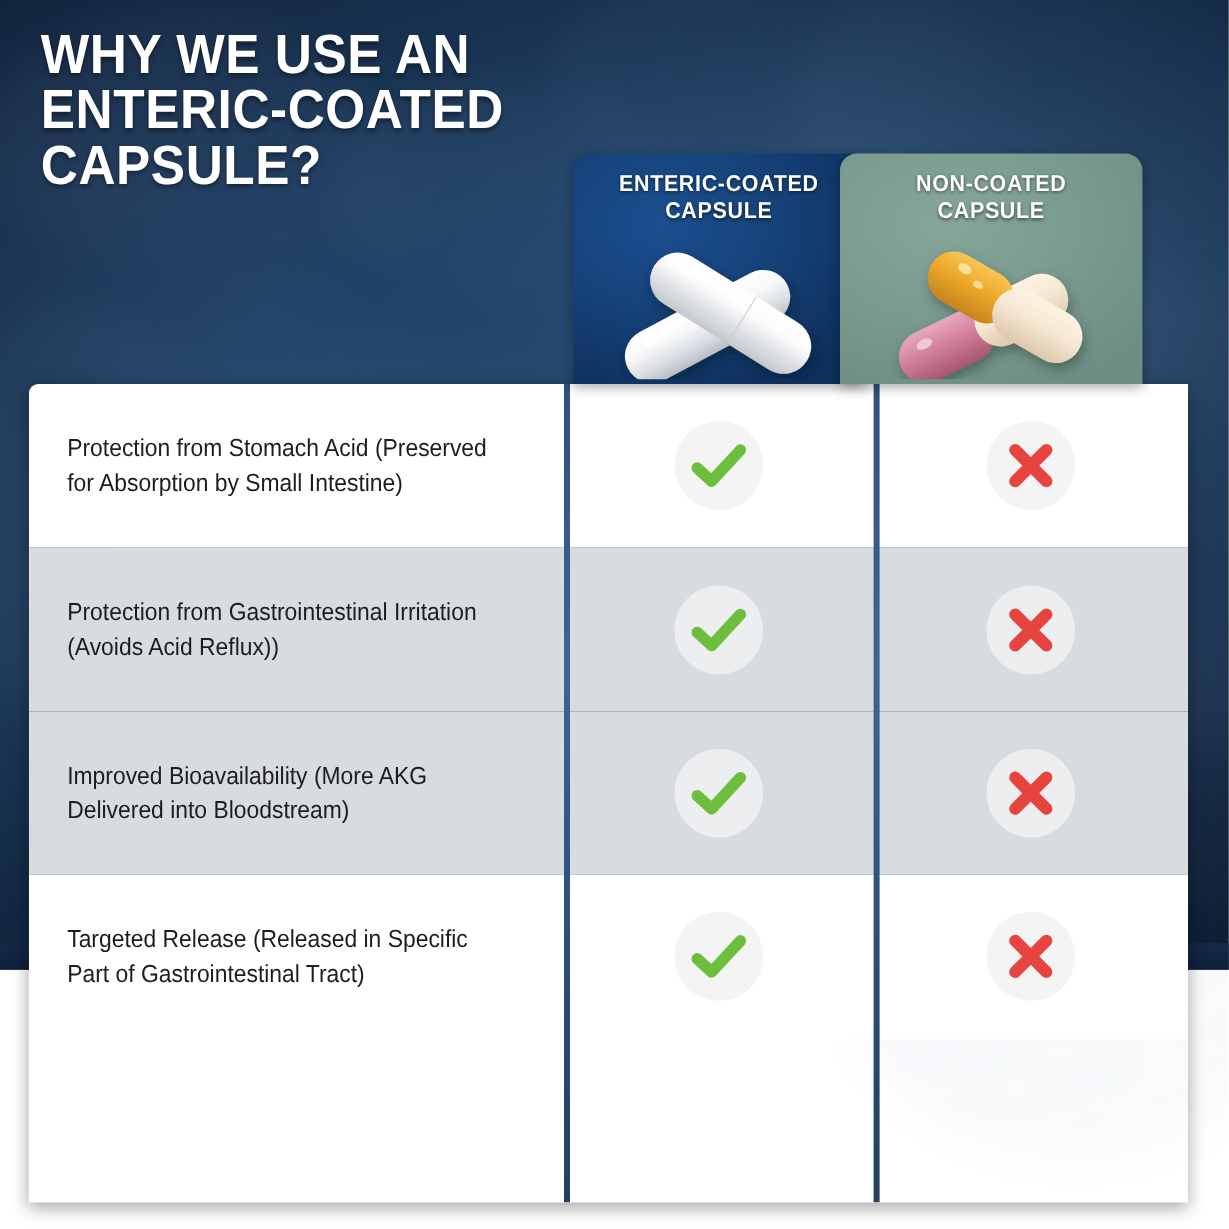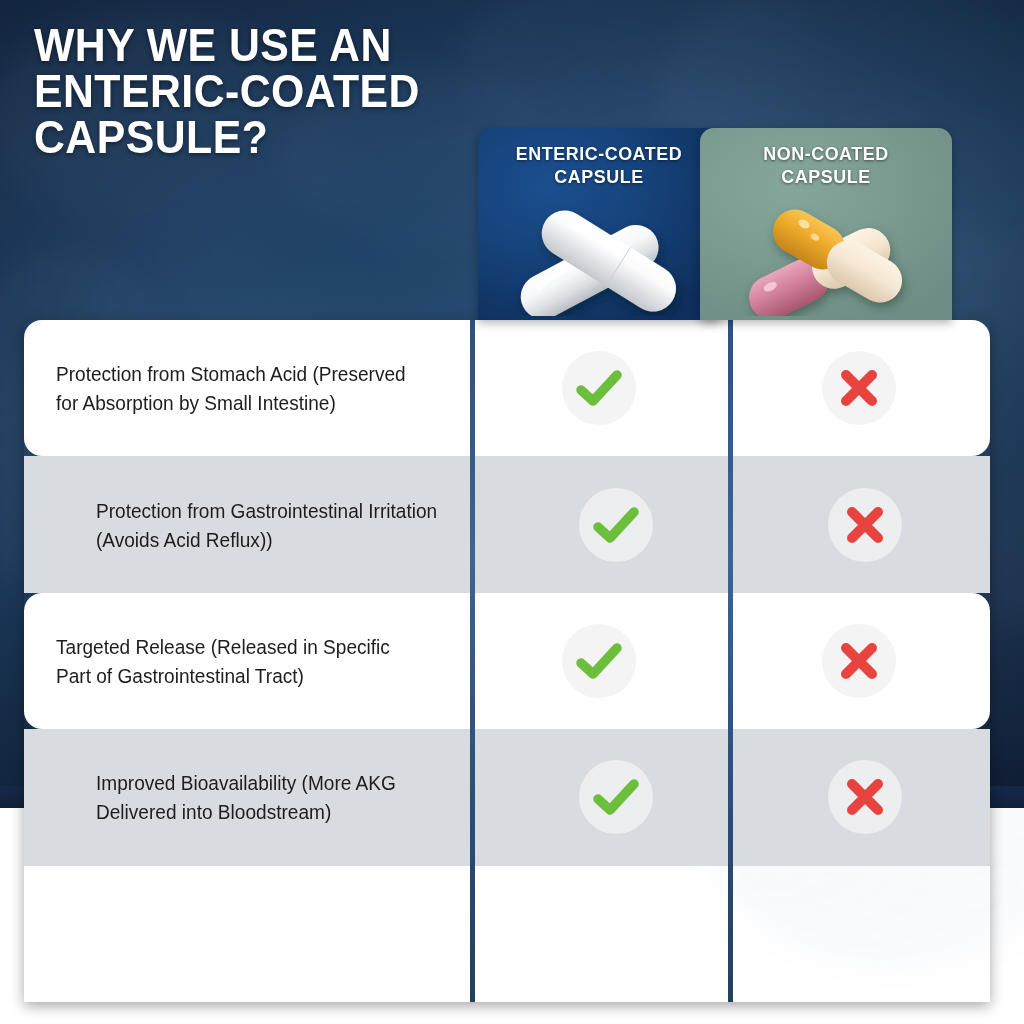--- a/index.html
+++ b/index.html
@@ -103,22 +103,22 @@
     overflow:hidden;
     z-index:4;
     box-shadow:0 4px 14px rgba(0,0,0,0.35);
   }
   .trow {
     position:relative;
     display:flex;
     height:136.4px;
     align-items:stretch;
   }
-  .trow.odd  { background:#ffffff;border-radius:18px; }
-  .trow.even { background:#d8dce1;padding-left:40px; }
+  .trow.odd  { background:#ffffff; }
+  .trow.even { background:#d8dce1; }
 
   .cell-label {
     width:446px;
     display:flex;
     align-items:center;
     padding:0 30px 0 32px;
   }
   .cell-label .benefit {
     color:#1d1d1d;
     font-family:"Liberation Sans", sans-serif;
@@ -328,56 +328,56 @@
       </div>
       <div class="cell-mark col-noncoated">
         <div class="mark-circle">
           <svg width="40" height="40" viewBox="0 0 40 40">
             <path d="M7,7 L33,33 M33,7 L7,33" fill="none" stroke="#e8443f" stroke-width="10" stroke-linecap="round"></path>
           </svg>
         </div>
       </div>
     </div>
 
+    <div class="trow even">
+      <div class="cell-label">
+        <span class="benefit">Improved Bioavailability (More AKG Delivered into Bloodstream)</span>
+      </div>
+      <div class="cell-mark col-enteric">
+        <div class="mark-circle">
+          <svg width="46" height="38" viewBox="0 0 46 38">
+            <path d="M5,21 L17,32 L41,6" fill="none" stroke="#6cbe3c" stroke-width="9.5" stroke-linecap="round" stroke-linejoin="round"></path>
+          </svg>
+        </div>
+      </div>
+      <div class="cell-mark col-noncoated">
+        <div class="mark-circle">
+          <svg width="40" height="40" viewBox="0 0 40 40">
+            <path d="M7,7 L33,33 M33,7 L7,33" fill="none" stroke="#e8443f" stroke-width="10" stroke-linecap="round"></path>
+          </svg>
+        </div>
+      </div>
+    </div>
+
     <div class="trow odd">
       <div class="cell-label">
         <span class="benefit">Targeted Release (Released in Specific Part of Gastrointestinal Tract)</span>
       </div>
       <div class="cell-mark col-enteric">
         <div class="mark-circle">
           <svg width="46" height="38" viewBox="0 0 46 38">
             <path d="M5,21 L17,32 L41,6" fill="none" stroke="#6cbe3c" stroke-width="9.5" stroke-linecap="round" stroke-linejoin="round"></path>
           </svg>
         </div>
       </div>
       <div class="cell-mark col-noncoated">
         <div class="mark-circle">
           <svg width="40" height="40" viewBox="0 0 40 40">
             <path d="M7,7 L33,33 M33,7 L7,33" fill="none" stroke="#e8443f" stroke-width="10" stroke-linecap="round"></path>
           </svg>
         </div>
       </div>
     </div>
 
-    <div class="trow even">
-      <div class="cell-label">
-        <span class="benefit">Improved Bioavailability (More AKG Delivered into Bloodstream)</span>
-      </div>
-      <div class="cell-mark col-enteric">
-        <div class="mark-circle">
-          <svg width="46" height="38" viewBox="0 0 46 38">
-            <path d="M5,21 L17,32 L41,6" fill="none" stroke="#6cbe3c" stroke-width="9.5" stroke-linecap="round" stroke-linejoin="round"></path>
-          </svg>
-        </div>
-      </div>
-      <div class="cell-mark col-noncoated">
-        <div class="mark-circle">
-          <svg width="40" height="40" viewBox="0 0 40 40">
-            <path d="M7,7 L33,33 M33,7 L7,33" fill="none" stroke="#e8443f" stroke-width="10" stroke-linecap="round"></path>
-          </svg>
-        </div>
-      </div>
-    </div>
-
   </div>
 
   <div id="bottom-strip"></div>
 </div>
 
 </body></html>

